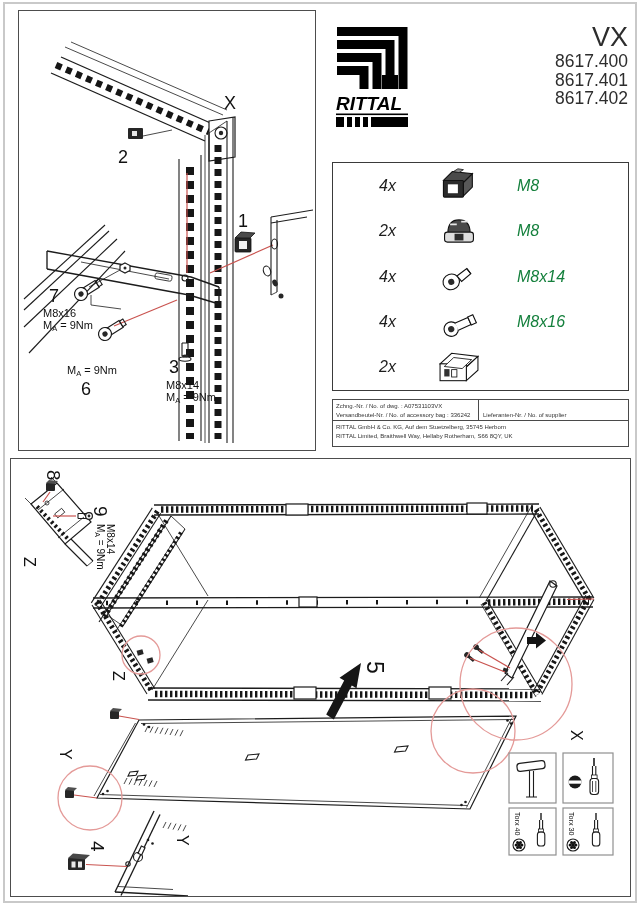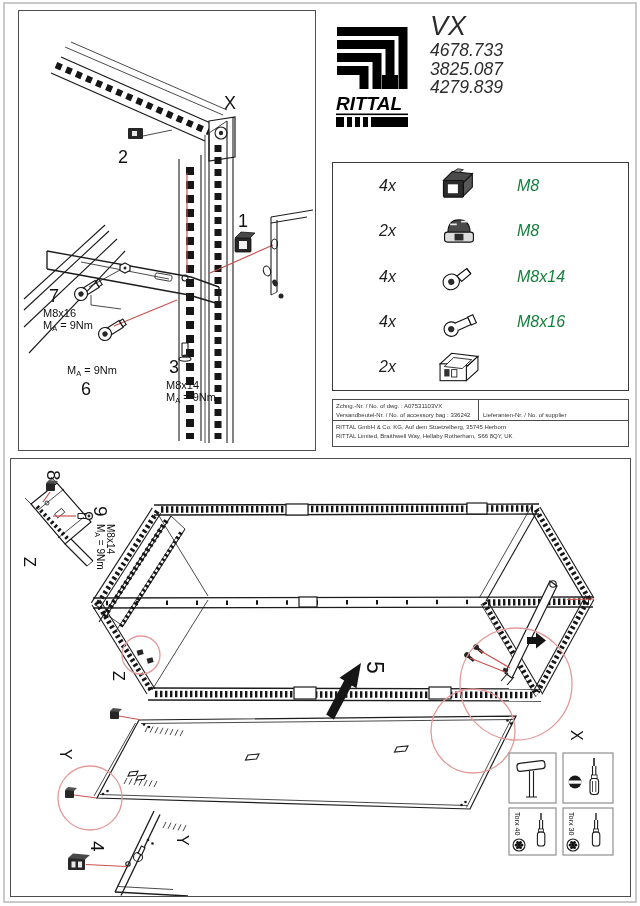--- a/index.html
+++ b/index.html
@@ -4,21 +4,21 @@
 <style>
   html,body{margin:0;padding:0;background:#e8e8e8;}
   .page{position:relative;width:640px;height:906px;background:#fff;overflow:hidden;
         font-family:"Liberation Sans",sans-serif;color:#222;}
   .outer-frame{position:absolute;left:3px;top:2px;right:3px;bottom:3px;
         border:2px solid #c9c9c9;pointer-events:none;}
   .panel{position:absolute;border:1.5px solid #4d4d4d;background:#fff;}
   .panel1{left:18px;top:10px;width:296px;height:439px;}
   .panel2{left:10px;top:458px;width:619px;height:437px;}
   .brand-block{position:absolute;left:336px;top:27px;width:76px;height:94px;}
-  .model-block{position:absolute;left:430px;top:11px;width:198px;font-style:italic;}
+  .model-block{position:absolute;left:430px;top:22px;width:198px;text-align:right;}
   .series{font-size:27px;line-height:30px;color:#2d2d2d;}
   .model{font-size:17.5px;line-height:18.5px;color:#2d2d2d;}
   .parts-box{position:absolute;left:332px;top:162px;width:295px;height:227px;
         border:1.5px solid #3a3a3a;display:flex;flex-direction:column;font-style:italic;}
   .part-row{flex:1;position:relative;}
   .part-qty{position:absolute;left:46px;top:50%;transform:translateY(-50%);font-size:16px;color:#1d1d1d;}
   .part-icon{position:absolute;left:100px;top:50%;transform:translateY(-50%);width:52px;height:40px;}
   .part-icon svg{width:100%;height:100%;}
   .part-size{position:absolute;left:184px;top:50%;transform:translateY(-50%);font-size:16px;color:#15803d;}
   .title-block{position:absolute;left:332px;top:399px;width:295px;height:46px;
@@ -176,23 +176,23 @@
         <rect x="8" y="90" width="3" height="10"></rect>
         <rect x="16" y="90" width="3" height="10"></rect>
         <rect x="24" y="90" width="3" height="10"></rect>
         <rect x="32" y="90" width="3" height="10"></rect>
       </g>
     </svg>
   </div>
 
   <div class="model-block">
     <div class="series">VX</div>
-    <div class="model">4678.733</div>
-    <div class="model">3825.087</div>
-    <div class="model">4279.839</div>
+    <div class="model">8617.400</div>
+    <div class="model">8617.401</div>
+    <div class="model">8617.402</div>
   </div>
 
   <div class="parts-box">
     <div class="part-row">
       <span class="part-qty">4x</span>
       <span class="part-icon">
         <svg viewBox="0 0 44 36">
             <path d="M8,13 L16,5 L34,7 L26,15 Z" fill="#4a4a4a" stroke="#111"></path>
             <rect x="8" y="13" width="18" height="15" rx="1" fill="#2b2b2b" stroke="#111"></rect>
             <path d="M26,15 L34,7 L34,19 L26,27 Z" fill="#585858" stroke="#111"></path>

